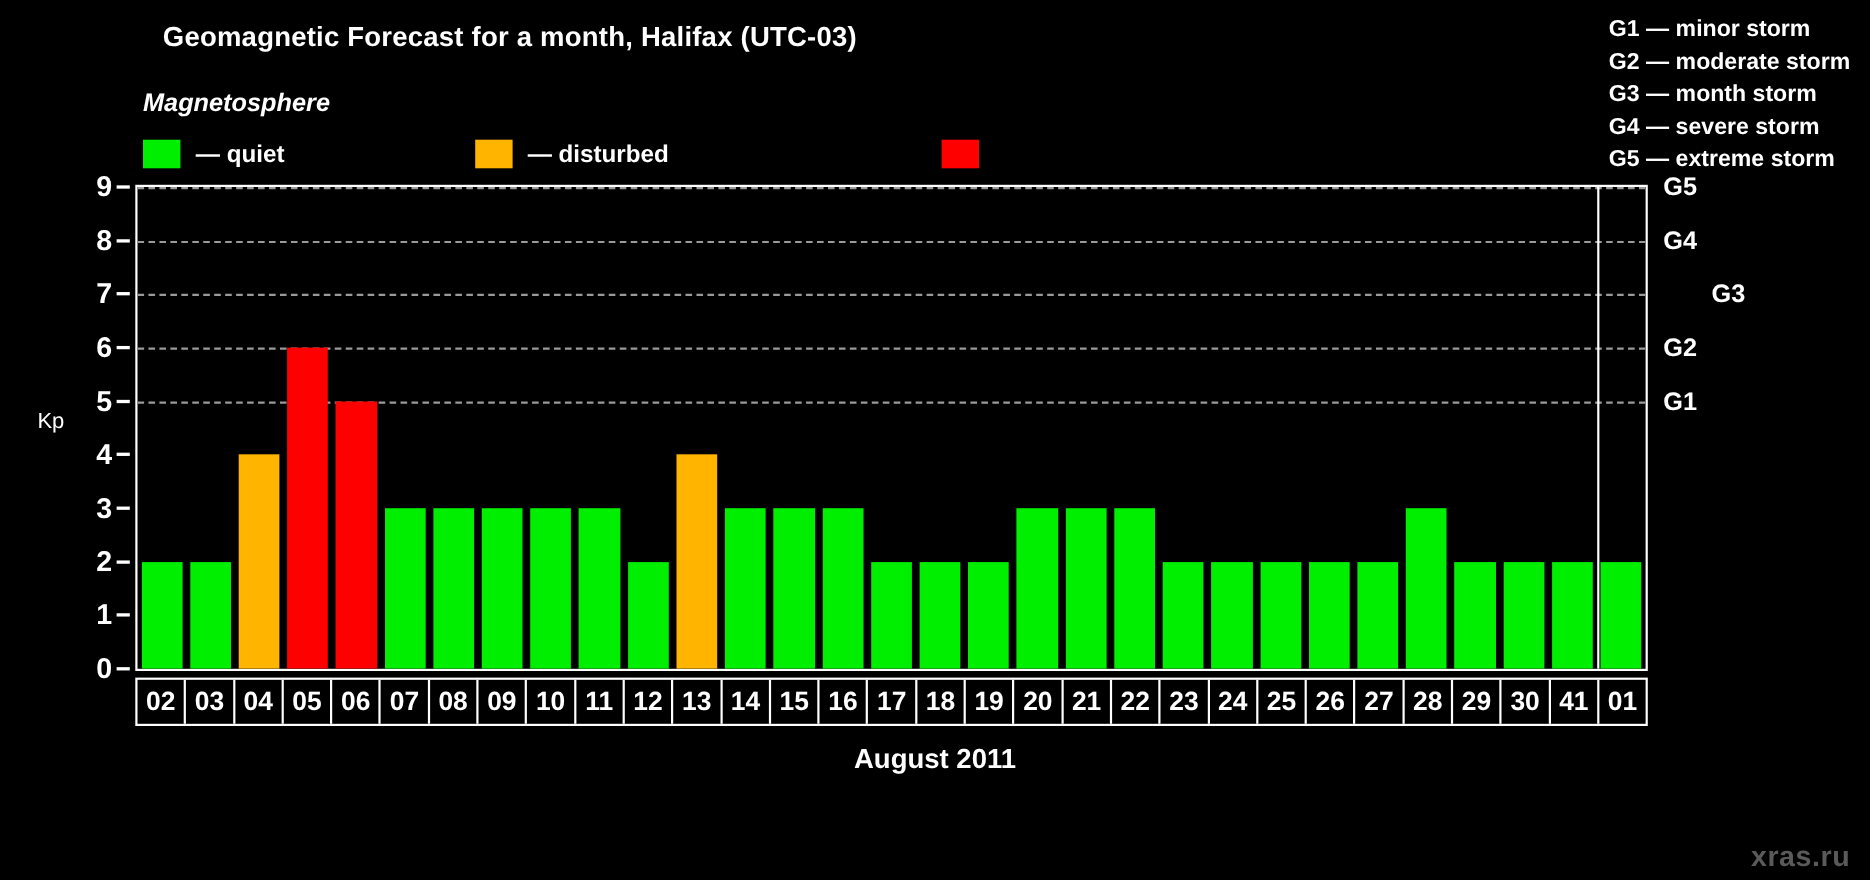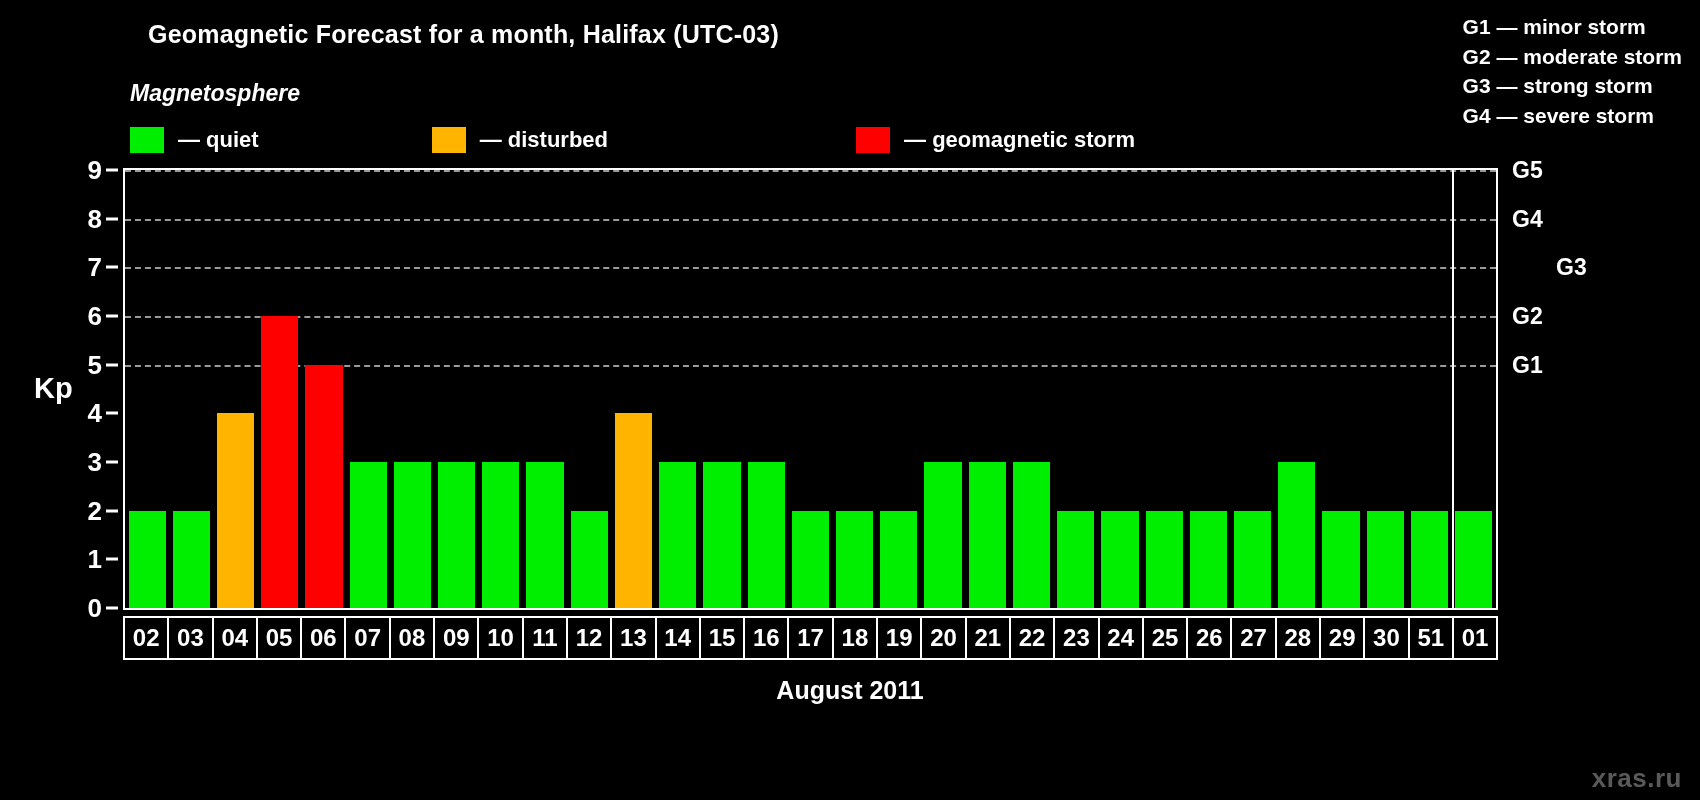--- a/index.html
+++ b/index.html
@@ -68,21 +68,21 @@
   .y-tick-label{
     position:absolute;right:16px;transform:translateY(-50%);
     font-size:26px;font-weight:bold;text-align:right;
   }
   .y-tick-mark{
     position:absolute;right:0;width:12px;height:0;
     border-top:3px solid #ffffff;transform:translateY(-50%);
   }
   #kp-axis-title{
     position:absolute;left:34px;top:372px;
-    font-size:29px;font-weight:bold;
+    font-size:20px;font-weight:normal;
   }
 
   
   #g-axis{position:absolute;left:1506px;top:168px;width:80px;height:442px;}
   .g-tick-label{
     position:absolute;left:6px;transform:translateY(-50%);
     font-size:23px;font-weight:bold;white-space:nowrap;
   }
 
   
@@ -119,29 +119,29 @@
     <div class="legend-entry" style="margin-left: 0px;">
       <span class="legend-swatch" style="background: rgb(0, 238, 0);"></span>
       <span class="legend-text">— quiet</span>
     </div>
     <div class="legend-entry" style="margin-left: 173px;">
       <span class="legend-swatch" style="background: rgb(255, 180, 0);"></span>
       <span class="legend-text">— disturbed</span>
     </div>
     <div class="legend-entry" style="margin-left: 248px;">
       <span class="legend-swatch" style="background: rgb(255, 0, 0);"></span>
-      <span class="legend-text">— geomagnetic storm</span>
     </div>
   </div>
 
 <div id="g-scale-legend">
     <div class="g-line">G1 — minor storm</div>
     <div class="g-line">G2 — moderate storm</div>
-    <div class="g-line">G3 — strong storm</div>
+    <div class="g-line">G3 — month storm</div>
     <div class="g-line">G4 — severe storm</div>
+    <div class="g-line">G5 — extreme storm</div>
   </div>
 
 <div id="y-axis">
     <div class="y-tick-label" style="top: 440px;">0</div>
     <div class="y-tick-mark" style="top: 440px;"></div>
     <div class="y-tick-label" style="top: 391.333px;">1</div>
     <div class="y-tick-mark" style="top: 391.333px;"></div>
     <div class="y-tick-label" style="top: 342.667px;">2</div>
     <div class="y-tick-mark" style="top: 342.667px;"></div>
     <div class="y-tick-label" style="top: 294px;">3</div>
@@ -300,19 +300,19 @@
     <div class="date-cell">21</div>
     <div class="date-cell">22</div>
     <div class="date-cell">23</div>
     <div class="date-cell">24</div>
     <div class="date-cell">25</div>
     <div class="date-cell">26</div>
     <div class="date-cell">27</div>
     <div class="date-cell">28</div>
     <div class="date-cell">29</div>
     <div class="date-cell">30</div>
-    <div class="date-cell">51</div>
+    <div class="date-cell">41</div>
     <div class="date-cell">01</div>
   </div>
 
 <div id="x-axis-title">August 2011</div>
 
 <div id="watermark">xras.ru</div>
 
 </body></html>

